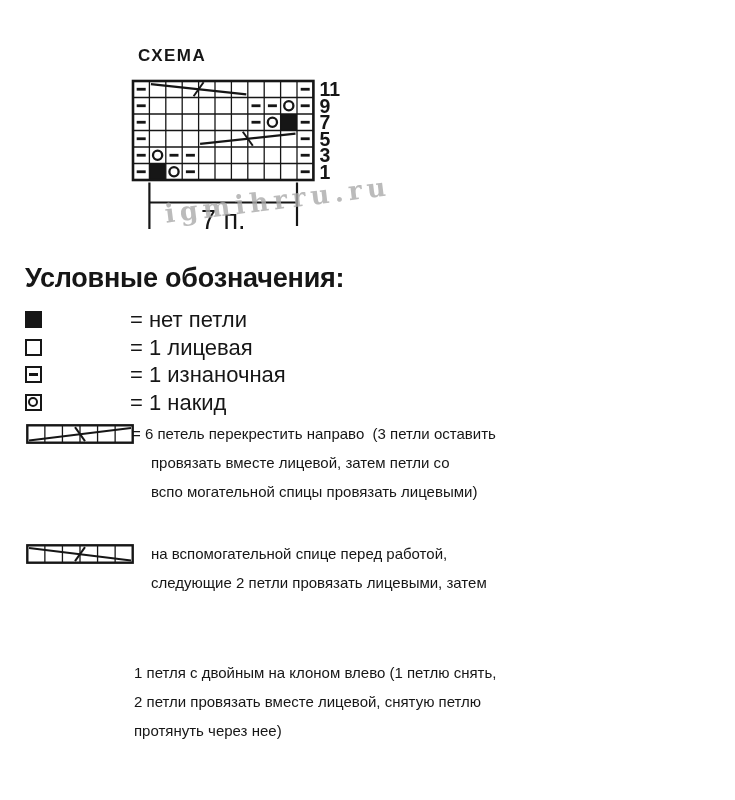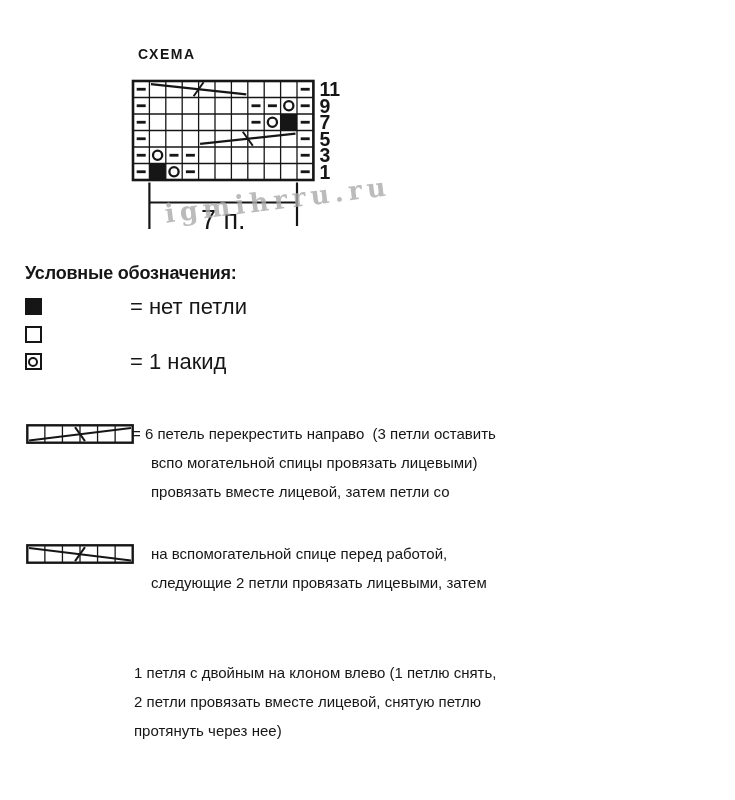--- a/index.html
+++ b/index.html
@@ -2,34 +2,34 @@
 <html><head>
 <meta charset="utf-8">
 <style>
   html,body{margin:0;padding:0;background:#fff;}
   .page{
     position:relative;width:735px;height:800px;background:#ffffff;
     font-family:"Liberation Sans",sans-serif;color:#161616;overflow:hidden;
   }
   .chart-title{
     position:absolute;left:138px;top:46px;margin:0;
-    font-size:14px;font-weight:700;letter-spacing:1.5px;text-align:right;
+    font-size:17px;font-weight:700;letter-spacing:1.5px;text-align:right;
   }
   svg.chart{position:absolute;left:125px;top:75px;}
   .watermark{
     position:absolute;left:163px;top:199px;
     font-family:"DejaVu Serif",serif;font-weight:700;
     font-size:26px;letter-spacing:5px;color:#ababab;opacity:.8;
     transform:rotate(-7deg);transform-origin:0 0;white-space:pre;
   }
   .legend-heading{
     position:absolute;left:25px;top:263px;margin:0;
-    font-size:18px;font-weight:700;letter-spacing:-0.2px;
+    font-size:27px;font-weight:700;letter-spacing:-0.2px;
   }
-  #legend-items{position:absolute;left:25px;top:295px;}
+  #legend-items{position:absolute;left:25px;top:308px;}
   .legend-row{position:relative;height:27.6px;width:400px;}
   .sym{
     position:absolute;left:0;top:3px;width:13px;height:13px;
     border:2.4px solid #161616;background:#fff;
   }
   .sym.no-stitch{background:#161616;}
   .mark-dash{position:absolute;left:2px;top:5px;width:9px;height:3px;background:#161616;}
   .mark-ring{
     position:absolute;left:1.4px;top:1.4px;width:10px;height:10px;
     border:2.2px solid #161616;border-radius:50%;box-sizing:border-box;background:#fff;
@@ -112,20 +112,27 @@
     </svg>
   <div class="watermark">igmihrru.ru</div>
   <h2 class="legend-heading">Условные обозначения:</h2>
   <div id="legend-items">
       <div class="legend-row">
         <span class="sym no-stitch"></span>
         <span class="legend-label">= нет петли</span>
       </div>
       <div class="legend-row">
         <span class="sym knit"></span>
+        <span class="legend-label">= 1 лицевая</span>
+      </div>
+      <div class="legend-row">
+        <span class="sym purl">
+          <span class="mark-dash"></span>
+        </span>
+        <span class="legend-label">= 1 изнаночная</span>
       </div>
       <div class="legend-row">
         <span class="sym yarn-over">
           <span class="mark-ring"></span>
         </span>
         <span class="legend-label">= 1 накид</span>
       </div>
     </div>
   <div id="cable-blocks">
       <div class="cable-block" style="top: 419px;">
@@ -134,22 +141,22 @@
           <line x1="36.43333333333333" y1="1.3" x2="36.43333333333333" y2="18.7" stroke="#161616" stroke-width="1.3"></line>
           <line x1="54" y1="1.3" x2="54" y2="18.7" stroke="#161616" stroke-width="1.3"></line>
           <line x1="71.56666666666666" y1="1.3" x2="71.56666666666666" y2="18.7" stroke="#161616" stroke-width="1.3"></line>
           <line x1="89.13333333333333" y1="1.3" x2="89.13333333333333" y2="18.7" stroke="#161616" stroke-width="1.3"></line>
           <rect x="1.3" y="1.3" width="105.4" height="17.4" fill="none" stroke="#161616" stroke-width="2.4"></rect>
           <line x1="3" y1="16.5" x2="105" y2="4" stroke="#161616" stroke-width="2.1"></line>
           <line x1="49" y1="3.1999999999999993" x2="59" y2="17.2" stroke="#161616" stroke-width="2"></line>
         </svg>
         <div class="cable-lines">
           <div class="t-line">= 6 петель перекрестить направо  (3 петли оставить</div>
+          <div class="t-line indent">провязать вместе лицевой, затем петли со</div>
           <div class="t-line indent">вспо могательной спицы провязать лицевыми)</div>
-          <div class="t-line indent">провязать вместе лицевой, затем петли со</div>
         </div>
       </div>
       <div class="cable-block" style="top: 539px;">
         <svg class="strip" width="112" height="24">
           <line x1="18.866666666666667" y1="1.3" x2="18.866666666666667" y2="18.7" stroke="#161616" stroke-width="1.3"></line>
           <line x1="36.43333333333333" y1="1.3" x2="36.43333333333333" y2="18.7" stroke="#161616" stroke-width="1.3"></line>
           <line x1="54" y1="1.3" x2="54" y2="18.7" stroke="#161616" stroke-width="1.3"></line>
           <line x1="71.56666666666666" y1="1.3" x2="71.56666666666666" y2="18.7" stroke="#161616" stroke-width="1.3"></line>
           <line x1="89.13333333333333" y1="1.3" x2="89.13333333333333" y2="18.7" stroke="#161616" stroke-width="1.3"></line>
           <rect x="1.3" y="1.3" width="105.4" height="17.4" fill="none" stroke="#161616" stroke-width="2.4"></rect>

